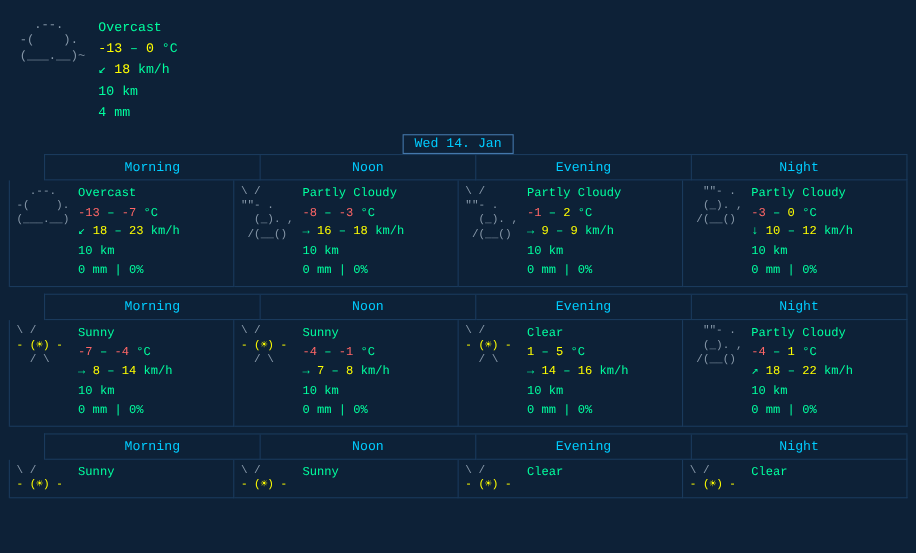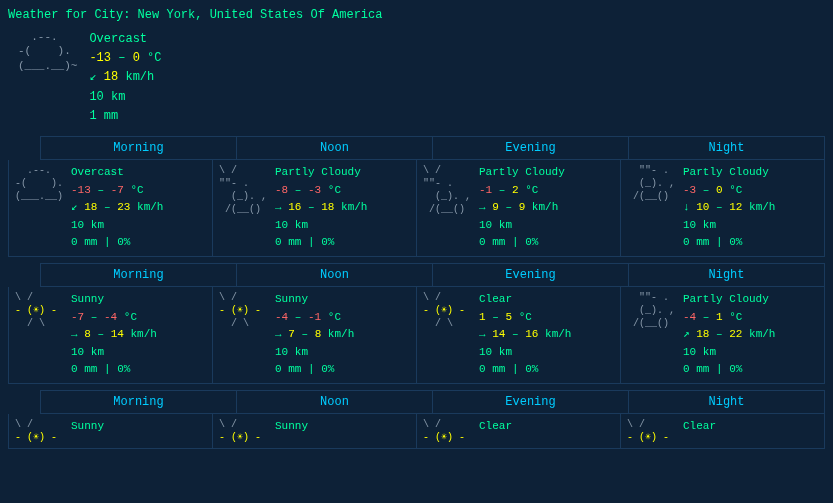--- a/index.html
+++ b/index.html
@@ -93,192 +93,192 @@
       padding: 4px 6px;
       display: flex;
       align-items: flex-start;
     }
     span.yellow { color: #ffff00; }
   </style>
 </head>
 <body>
 
 <div class="header">
-  <div>Weather for City: New York, United States Of America</div>
 </div>
 
 <div class="current-weather">
   <div class="current-icon">  .--.<br>-(    ).<br>(___.__)~</div>
   <div class="current-info">
     <div><span>Overcast</span></div>
     <div><span class="yellow">-13</span> – <span class="yellow">0</span> <span>°C</span></div>
     <div><span>↙</span> <span class="yellow">18</span> <span>km/h</span></div>
     <div>10 km</div>
-    <div>1 mm</div>
+    <div>4 mm</div>
   </div>
 </div>
 
 <div id="days-container">
+    <div class="day-section">
+      <div class="day-header"><span class="day-header-label">Wed 14. Jan</span></div>
+      <div class="period-header-row">
+        <div class="period-header-cell">Morning</div>
+        <div class="period-header-cell">Noon</div>
+        <div class="period-header-cell">Evening</div>
+        <div class="period-header-cell">Night</div>
+      </div>
+      <div class="data-row">
+        <div class="data-cell">
+          <div class="cell-icon" style="white-space: pre;"><span style="color:#8899aa">  .--.
+-(    ).
+(___.__)</span></div>
+          <div class="cell-data">
+      <div style="color:#00ff9f">Overcast</div>
+      <div><span style="color:#ff6666">-13</span> – <span style="color:#ff6666">-7</span> <span style="color:#00ff9f">°C</span></div>
+      <div><span style="color:#00ff9f">↙</span> <span style="color:#ffff00">18</span> – <span style="color:#ffff00">23</span> <span style="color:#00ff9f">km/h</span></div>
+      <div style="color:#00ff9f">10 km</div>
+      <div style="color:#00ff9f">0 mm | 0%</div>
+    </div>
+        </div>
+        <div class="data-cell">
+          <div class="cell-icon" style="white-space: pre;"><span style="color:#8899aa">\ /
+""- .
+  (_). ,
+ /(__()</span></div>
+          <div class="cell-data">
+      <div style="color:#00ff9f">Partly Cloudy</div>
+      <div><span style="color:#ff6666">-8</span> – <span style="color:#ff6666">-3</span> <span style="color:#00ff9f">°C</span></div>
+      <div><span style="color:#00ff9f">→</span> <span style="color:#ffff00">16</span> – <span style="color:#ffff00">18</span> <span style="color:#00ff9f">km/h</span></div>
+      <div style="color:#00ff9f">10 km</div>
+      <div style="color:#00ff9f">0 mm | 0%</div>
+    </div>
+        </div>
+        <div class="data-cell">
+          <div class="cell-icon" style="white-space: pre;"><span style="color:#8899aa">\ /
+""- .
+  (_). ,
+ /(__()</span></div>
+          <div class="cell-data">
+      <div style="color:#00ff9f">Partly Cloudy</div>
+      <div><span style="color:#ff6666">-1</span> – <span style="color:#ffff00">2</span> <span style="color:#00ff9f">°C</span></div>
+      <div><span style="color:#00ff9f">→</span> <span style="color:#ffff00">9</span> – <span style="color:#ffff00">9</span> <span style="color:#00ff9f">km/h</span></div>
+      <div style="color:#00ff9f">10 km</div>
+      <div style="color:#00ff9f">0 mm | 0%</div>
+    </div>
+        </div>
+        <div class="data-cell">
+          <div class="cell-icon" style="white-space: pre;"><span style="color:#8899aa">  ""- .
+  (_). ,
+ /(__()</span></div>
+          <div class="cell-data">
+      <div style="color:#00ff9f">Partly Cloudy</div>
+      <div><span style="color:#ff6666">-3</span> – <span style="color:#ffff00">0</span> <span style="color:#00ff9f">°C</span></div>
+      <div><span style="color:#00ff9f">↓</span> <span style="color:#ffff00">10</span> – <span style="color:#ffff00">12</span> <span style="color:#00ff9f">km/h</span></div>
+      <div style="color:#00ff9f">10 km</div>
+      <div style="color:#00ff9f">0 mm | 0%</div>
+    </div>
+        </div>
+      </div>
+    </div>
     <div class="day-section">
       <div class="period-header-row">
         <div class="period-header-cell">Morning</div>
         <div class="period-header-cell">Noon</div>
         <div class="period-header-cell">Evening</div>
         <div class="period-header-cell">Night</div>
       </div>
       <div class="data-row">
         <div class="data-cell">
-          <div class="cell-icon" style="white-space: pre;"><span style="color:#8899aa">  .--.
--(    ).
-(___.__)</span></div>
-          <div class="cell-data">
-      <div style="color:#00ff9f">Overcast</div>
-      <div><span style="color:#ff6666">-13</span> – <span style="color:#ff6666">-7</span> <span style="color:#00ff9f">°C</span></div>
-      <div><span style="color:#00ff9f">↙</span> <span style="color:#ffff00">18</span> – <span style="color:#ffff00">23</span> <span style="color:#00ff9f">km/h</span></div>
-      <div style="color:#00ff9f">10 km</div>
-      <div style="color:#00ff9f">0 mm | 0%</div>
-    </div>
-        </div>
-        <div class="data-cell">
-          <div class="cell-icon" style="white-space: pre;"><span style="color:#8899aa">\ /
-""- .
-  (_). ,
- /(__()</span></div>
-          <div class="cell-data">
-      <div style="color:#00ff9f">Partly Cloudy</div>
-      <div><span style="color:#ff6666">-8</span> – <span style="color:#ff6666">-3</span> <span style="color:#00ff9f">°C</span></div>
-      <div><span style="color:#00ff9f">→</span> <span style="color:#ffff00">16</span> – <span style="color:#ffff00">18</span> <span style="color:#00ff9f">km/h</span></div>
-      <div style="color:#00ff9f">10 km</div>
-      <div style="color:#00ff9f">0 mm | 0%</div>
-    </div>
-        </div>
-        <div class="data-cell">
-          <div class="cell-icon" style="white-space: pre;"><span style="color:#8899aa">\ /
-""- .
-  (_). ,
- /(__()</span></div>
-          <div class="cell-data">
-      <div style="color:#00ff9f">Partly Cloudy</div>
-      <div><span style="color:#ff6666">-1</span> – <span style="color:#ffff00">2</span> <span style="color:#00ff9f">°C</span></div>
-      <div><span style="color:#00ff9f">→</span> <span style="color:#ffff00">9</span> – <span style="color:#ffff00">9</span> <span style="color:#00ff9f">km/h</span></div>
+          <div class="cell-icon sun" style="white-space: pre;"><span style="color:#8899aa">\ /</span>
+<span style="color:#ffff00">- (</span><span style="color:#ffff00">☀</span><span style="color:#ffff00">) -</span>
+<span style="color:#8899aa">  / \</span></div>
+          <div class="cell-data">
+      <div style="color:#00ff9f">Sunny</div>
+      <div><span style="color:#ff6666">-7</span> – <span style="color:#ff6666">-4</span> <span style="color:#00ff9f">°C</span></div>
+      <div><span style="color:#00ff9f">→</span> <span style="color:#ffff00">8</span> – <span style="color:#ffff00">14</span> <span style="color:#00ff9f">km/h</span></div>
+      <div style="color:#00ff9f">10 km</div>
+      <div style="color:#00ff9f">0 mm | 0%</div>
+    </div>
+        </div>
+        <div class="data-cell">
+          <div class="cell-icon sun" style="white-space: pre;"><span style="color:#8899aa">\ /</span>
+<span style="color:#ffff00">- (</span><span style="color:#ffff00">☀</span><span style="color:#ffff00">) -</span>
+<span style="color:#8899aa">  / \</span></div>
+          <div class="cell-data">
+      <div style="color:#00ff9f">Sunny</div>
+      <div><span style="color:#ff6666">-4</span> – <span style="color:#ff6666">-1</span> <span style="color:#00ff9f">°C</span></div>
+      <div><span style="color:#00ff9f">→</span> <span style="color:#ffff00">7</span> – <span style="color:#ffff00">8</span> <span style="color:#00ff9f">km/h</span></div>
+      <div style="color:#00ff9f">10 km</div>
+      <div style="color:#00ff9f">0 mm | 0%</div>
+    </div>
+        </div>
+        <div class="data-cell">
+          <div class="cell-icon sun" style="white-space: pre;"><span style="color:#8899aa">\ /</span>
+<span style="color:#ffff00">- (</span><span style="color:#ffff00">☀</span><span style="color:#ffff00">) -</span>
+<span style="color:#8899aa">  / \</span></div>
+          <div class="cell-data">
+      <div style="color:#00ff9f">Clear</div>
+      <div><span style="color:#ffff00">1</span> – <span style="color:#ffff00">5</span> <span style="color:#00ff9f">°C</span></div>
+      <div><span style="color:#00ff9f">→</span> <span style="color:#ffff00">14</span> – <span style="color:#ffff00">16</span> <span style="color:#00ff9f">km/h</span></div>
       <div style="color:#00ff9f">10 km</div>
       <div style="color:#00ff9f">0 mm | 0%</div>
     </div>
         </div>
         <div class="data-cell">
           <div class="cell-icon" style="white-space: pre;"><span style="color:#8899aa">  ""- .
   (_). ,
  /(__()</span></div>
           <div class="cell-data">
       <div style="color:#00ff9f">Partly Cloudy</div>
-      <div><span style="color:#ff6666">-3</span> – <span style="color:#ffff00">0</span> <span style="color:#00ff9f">°C</span></div>
-      <div><span style="color:#00ff9f">↓</span> <span style="color:#ffff00">10</span> – <span style="color:#ffff00">12</span> <span style="color:#00ff9f">km/h</span></div>
+      <div><span style="color:#ff6666">-4</span> – <span style="color:#ffff00">1</span> <span style="color:#00ff9f">°C</span></div>
+      <div><span style="color:#00ff9f">↗</span> <span style="color:#ffff00">18</span> – <span style="color:#ffff00">22</span> <span style="color:#00ff9f">km/h</span></div>
       <div style="color:#00ff9f">10 km</div>
       <div style="color:#00ff9f">0 mm | 0%</div>
     </div>
         </div>
       </div>
     </div>
     <div class="day-section">
       <div class="period-header-row">
         <div class="period-header-cell">Morning</div>
         <div class="period-header-cell">Noon</div>
         <div class="period-header-cell">Evening</div>
         <div class="period-header-cell">Night</div>
       </div>
       <div class="data-row">
         <div class="data-cell">
           <div class="cell-icon sun" style="white-space: pre;"><span style="color:#8899aa">\ /</span>
 <span style="color:#ffff00">- (</span><span style="color:#ffff00">☀</span><span style="color:#ffff00">) -</span>
-<span style="color:#8899aa">  / \</span></div>
-          <div class="cell-data">
-      <div style="color:#00ff9f">Sunny</div>
-      <div><span style="color:#ff6666">-7</span> – <span style="color:#ff6666">-4</span> <span style="color:#00ff9f">°C</span></div>
-      <div><span style="color:#00ff9f">→</span> <span style="color:#ffff00">8</span> – <span style="color:#ffff00">14</span> <span style="color:#00ff9f">km/h</span></div>
-      <div style="color:#00ff9f">10 km</div>
-      <div style="color:#00ff9f">0 mm | 0%</div>
-    </div>
-        </div>
-        <div class="data-cell">
-          <div class="cell-icon sun" style="white-space: pre;"><span style="color:#8899aa">\ /</span>
-<span style="color:#ffff00">- (</span><span style="color:#ffff00">☀</span><span style="color:#ffff00">) -</span>
-<span style="color:#8899aa">  / \</span></div>
-          <div class="cell-data">
-      <div style="color:#00ff9f">Sunny</div>
-      <div><span style="color:#ff6666">-4</span> – <span style="color:#ff6666">-1</span> <span style="color:#00ff9f">°C</span></div>
-      <div><span style="color:#00ff9f">→</span> <span style="color:#ffff00">7</span> – <span style="color:#ffff00">8</span> <span style="color:#00ff9f">km/h</span></div>
-      <div style="color:#00ff9f">10 km</div>
-      <div style="color:#00ff9f">0 mm | 0%</div>
-    </div>
-        </div>
-        <div class="data-cell">
-          <div class="cell-icon sun" style="white-space: pre;"><span style="color:#8899aa">\ /</span>
-<span style="color:#ffff00">- (</span><span style="color:#ffff00">☀</span><span style="color:#ffff00">) -</span>
-<span style="color:#8899aa">  / \</span></div>
+</div>
+          <div class="cell-data">
+      <div style="color:#00ff9f">Sunny</div>
+
+    </div>
+        </div>
+        <div class="data-cell">
+          <div class="cell-icon sun" style="white-space: pre;"><span style="color:#8899aa">\ /</span>
+<span style="color:#ffff00">- (</span><span style="color:#ffff00">☀</span><span style="color:#ffff00">) -</span>
+</div>
+          <div class="cell-data">
+      <div style="color:#00ff9f">Sunny</div>
+
+    </div>
+        </div>
+        <div class="data-cell">
+          <div class="cell-icon sun" style="white-space: pre;"><span style="color:#8899aa">\ /</span>
+<span style="color:#ffff00">- (</span><span style="color:#ffff00">☀</span><span style="color:#ffff00">) -</span>
+</div>
           <div class="cell-data">
       <div style="color:#00ff9f">Clear</div>
-      <div><span style="color:#ffff00">1</span> – <span style="color:#ffff00">5</span> <span style="color:#00ff9f">°C</span></div>
-      <div><span style="color:#00ff9f">→</span> <span style="color:#ffff00">14</span> – <span style="color:#ffff00">16</span> <span style="color:#00ff9f">km/h</span></div>
-      <div style="color:#00ff9f">10 km</div>
-      <div style="color:#00ff9f">0 mm | 0%</div>
-    </div>
-        </div>
-        <div class="data-cell">
-          <div class="cell-icon" style="white-space: pre;"><span style="color:#8899aa">  ""- .
-  (_). ,
- /(__()</span></div>
-          <div class="cell-data">
-      <div style="color:#00ff9f">Partly Cloudy</div>
-      <div><span style="color:#ff6666">-4</span> – <span style="color:#ffff00">1</span> <span style="color:#00ff9f">°C</span></div>
-      <div><span style="color:#00ff9f">↗</span> <span style="color:#ffff00">18</span> – <span style="color:#ffff00">22</span> <span style="color:#00ff9f">km/h</span></div>
-      <div style="color:#00ff9f">10 km</div>
-      <div style="color:#00ff9f">0 mm | 0%</div>
-    </div>
-        </div>
-      </div>
-    </div>
-    <div class="day-section">
-      <div class="period-header-row">
-        <div class="period-header-cell">Morning</div>
-        <div class="period-header-cell">Noon</div>
-        <div class="period-header-cell">Evening</div>
-        <div class="period-header-cell">Night</div>
-      </div>
-      <div class="data-row">
-        <div class="data-cell">
-          <div class="cell-icon sun" style="white-space: pre;"><span style="color:#8899aa">\ /</span>
-<span style="color:#ffff00">- (</span><span style="color:#ffff00">☀</span><span style="color:#ffff00">) -</span>
-</div>
-          <div class="cell-data">
-      <div style="color:#00ff9f">Sunny</div>
-
-    </div>
-        </div>
-        <div class="data-cell">
-          <div class="cell-icon sun" style="white-space: pre;"><span style="color:#8899aa">\ /</span>
-<span style="color:#ffff00">- (</span><span style="color:#ffff00">☀</span><span style="color:#ffff00">) -</span>
-</div>
-          <div class="cell-data">
-      <div style="color:#00ff9f">Sunny</div>
 
     </div>
         </div>
         <div class="data-cell">
           <div class="cell-icon sun" style="white-space: pre;"><span style="color:#8899aa">\ /</span>
 <span style="color:#ffff00">- (</span><span style="color:#ffff00">☀</span><span style="color:#ffff00">) -</span>
 </div>
           <div class="cell-data">
       <div style="color:#00ff9f">Clear</div>
 
     </div>
         </div>
-        <div class="data-cell">
-          <div class="cell-icon sun" style="white-space: pre;"><span style="color:#8899aa">\ /</span>
-<span style="color:#ffff00">- (</span><span style="color:#ffff00">☀</span><span style="color:#ffff00">) -</span>
-</div>
-          <div class="cell-data">
-      <div style="color:#00ff9f">Clear</div>
-
-    </div>
-        </div>
       </div>
     </div>
   </div>
 
 </body></html>

